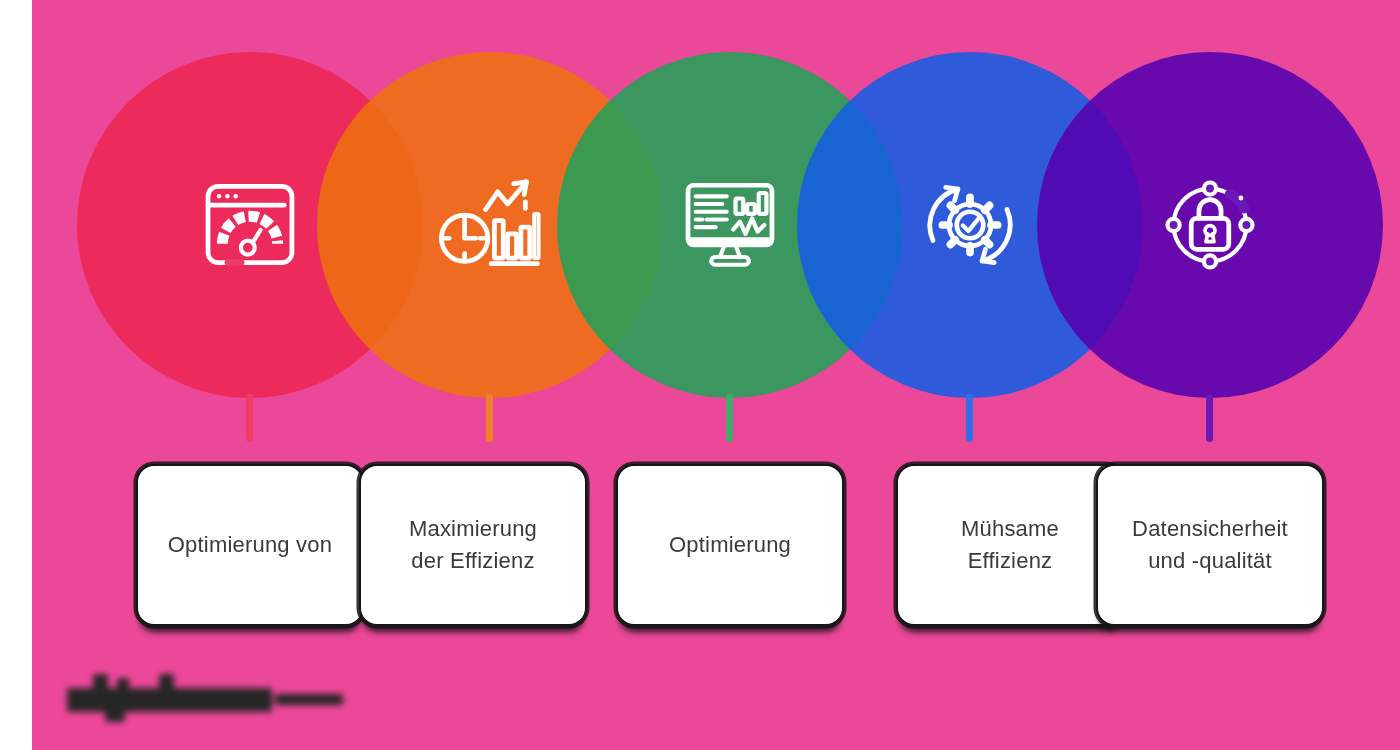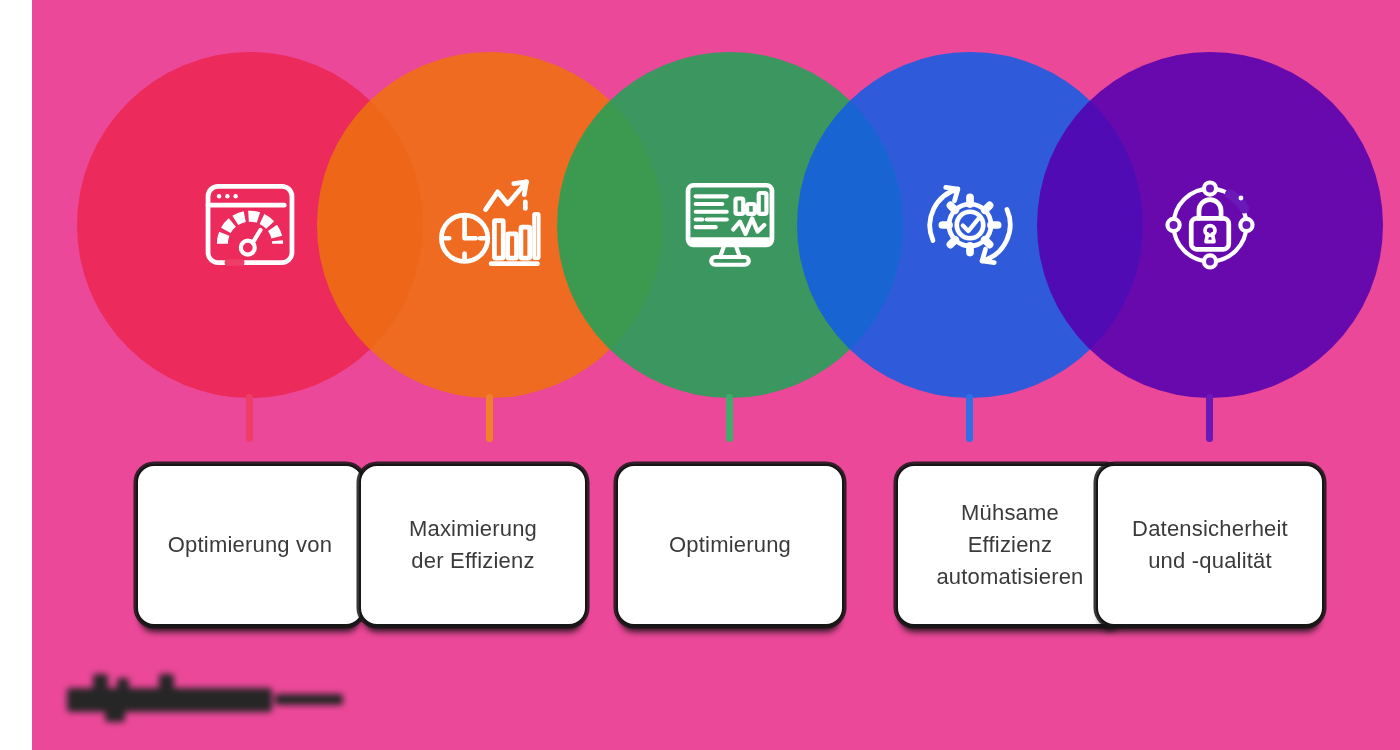--- a/index.html
+++ b/index.html
@@ -162,21 +162,20 @@
   <div class="card" style="left:584px">
     <div class="card-text">
       <div>Optimierung</div>
     </div>
   </div>
 
   <div class="card" style="left:864px">
     <div class="card-text">
       <div>Mühsame</div>
       <div>Effizienz</div>
-      <div>automatisieren</div>
     </div>
   </div>
 
   <div class="card" style="left:1064px">
     <div class="card-text">
       <div>Datensicherheit</div>
       <div>und -qualität</div>
     </div>
   </div>
 

